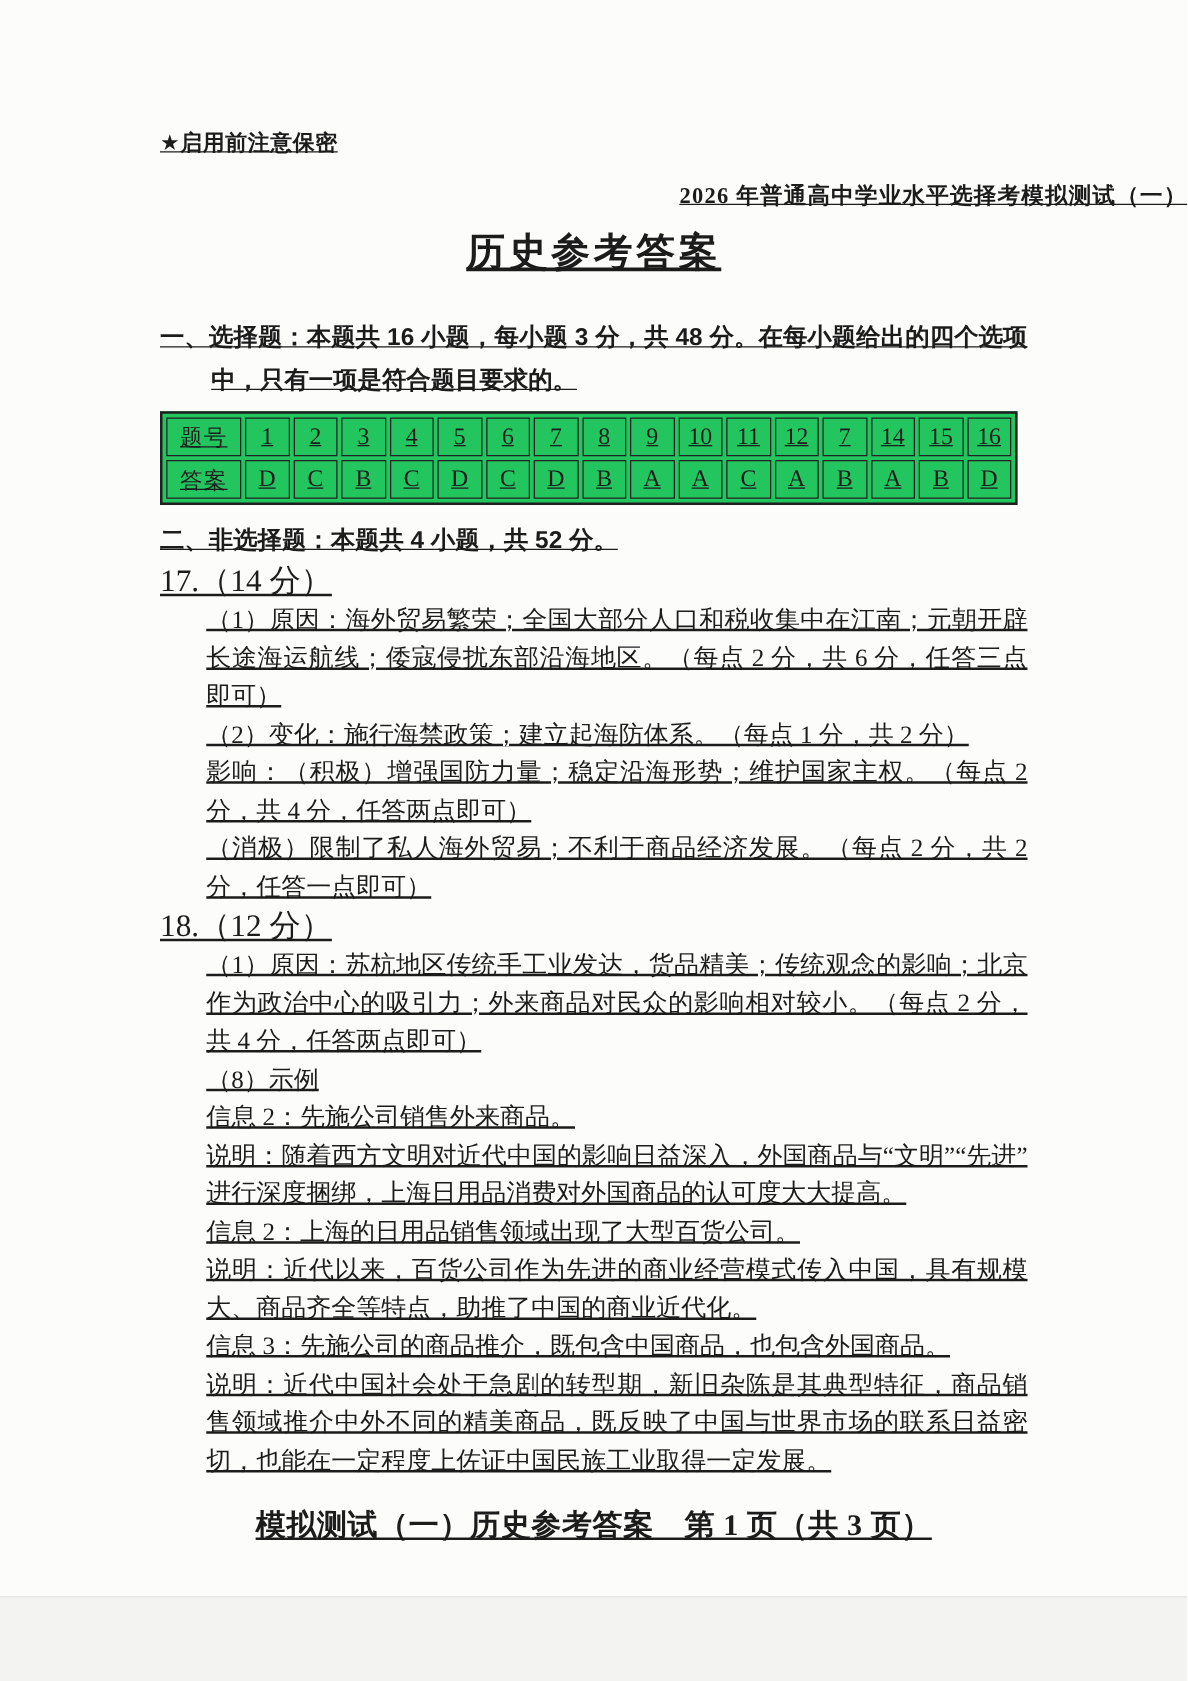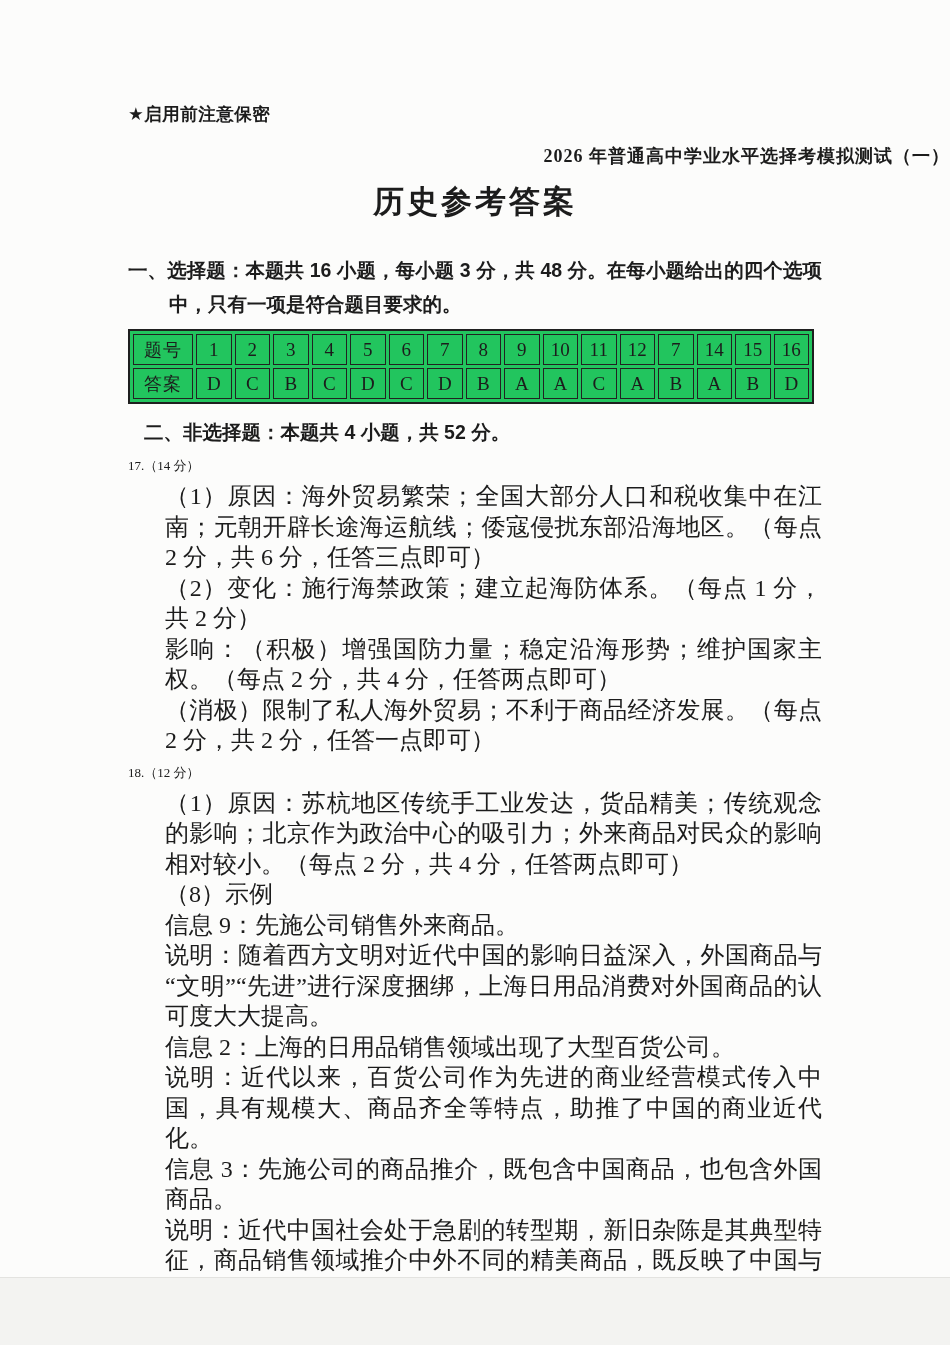--- a/index.html
+++ b/index.html
@@ -3,20 +3,21 @@
 <meta charset="utf-8">
 <style>
   html,body { margin:0; padding:0; background:#ffffff; }
   .page {
     position:relative;
     width:950px; height:1345px;
     background:#fcfcfb;
     color:#1c1c1c;
     overflow:hidden;
     font-family:"Liberation Serif","DejaVu Serif",serif;
+    text-decoration:underline;
   }
   .notice {
     margin:0;
     padding-top:102px;
     margin-left:128px;
     font-family:"Liberation Sans","DejaVu Sans",sans-serif;
     font-weight:bold;
     font-size:17.5px;
     letter-spacing:0.5px;
   }
@@ -40,21 +41,21 @@
   .sec-head {
     font-family:"Liberation Sans","DejaVu Sans",sans-serif;
     font-weight:bold;
     font-size:19.5px;
     line-height:34px;
     text-align:justify;
     padding-left:41px;
     text-indent:-41px;
   }
   .sec-head.first { margin-top:30px; }
-  .sec-head.second { margin-top:11px;margin-left:16px; }
+  .sec-head.second { margin-top:11px; }
   .answer-table {
     margin-top:8px;
     width:686px;
     border-collapse:separate;
     border-spacing:3px;
     border:2px solid #1f1f1f;
     background:#22c55e;
     table-layout:fixed;
   }
   .answer-table td {
@@ -65,28 +66,28 @@
     font-size:19px;
     padding:0;
   }
   .answer-table td.rowhead {
     width:58px;
     font-size:18px;
     letter-spacing:1px;
   }
   .question { margin:0; }
   .q-label {
-    font-size:13px;
+    font-size:25px;
     line-height:30px;
     margin-top:2px;
   }
   .q-para {
     margin:0;
     padding-left:37px;
-    font-size:24px;
+    font-size:20px;
     line-height:30.5px;
     text-align:justify;
     text-justify:inter-ideograph;
   }
   .footer {
     margin-top:20px;
     text-align:center;
     font-size:24px;
     font-weight:600;
     letter-spacing:0.5px;
@@ -164,21 +165,21 @@
       <p class="q-para">（1）原因：海外贸易繁荣；全国大部分人口和税收集中在江南；元朝开辟长途海运航线；倭寇侵扰东部沿海地区。（每点 2 分，共 6 分，任答三点即可）</p>
       <p class="q-para">（2）变化：施行海禁政策；建立起海防体系。（每点 1 分，共 2 分）</p>
       <p class="q-para">影响：（积极）增强国防力量；稳定沿海形势；维护国家主权。（每点 2 分，共 4 分，任答两点即可）</p>
       <p class="q-para">（消极）限制了私人海外贸易；不利于商品经济发展。（每点 2 分，共 2 分，任答一点即可）</p>
     </div>
 
     <div class="question">
       <div class="q-label">18.（12 分）</div>
       <p class="q-para">（1）原因：苏杭地区传统手工业发达，货品精美；传统观念的影响；北京作为政治中心的吸引力；外来商品对民众的影响相对较小。（每点 2 分，共 4 分，任答两点即可）</p>
       <p class="q-para">（8）示例</p>
-      <p class="q-para">信息 9：先施公司销售外来商品。</p>
+      <p class="q-para">信息 2：先施公司销售外来商品。</p>
       <p class="q-para">说明：随着西方文明对近代中国的影响日益深入，外国商品与“文明”“先进”进行深度捆绑，上海日用品消费对外国商品的认可度大大提高。</p>
       <p class="q-para">信息 2：上海的日用品销售领域出现了大型百货公司。</p>
       <p class="q-para">说明：近代以来，百货公司作为先进的商业经营模式传入中国，具有规模大、商品齐全等特点，助推了中国的商业近代化。</p>
       <p class="q-para">信息 3：先施公司的商品推介，既包含中国商品，也包含外国商品。</p>
       <p class="q-para">说明：近代中国社会处于急剧的转型期，新旧杂陈是其典型特征，商品销售领域推介中外不同的精美商品，既反映了中国与世界市场的联系日益密切，也能在一定程度上佐证中国民族工业取得一定发展。</p>
     </div>
 
     <div class="footer">模拟测试（一）历史参考答案　第 1 页（共 3 页）</div>
 
   </div>

